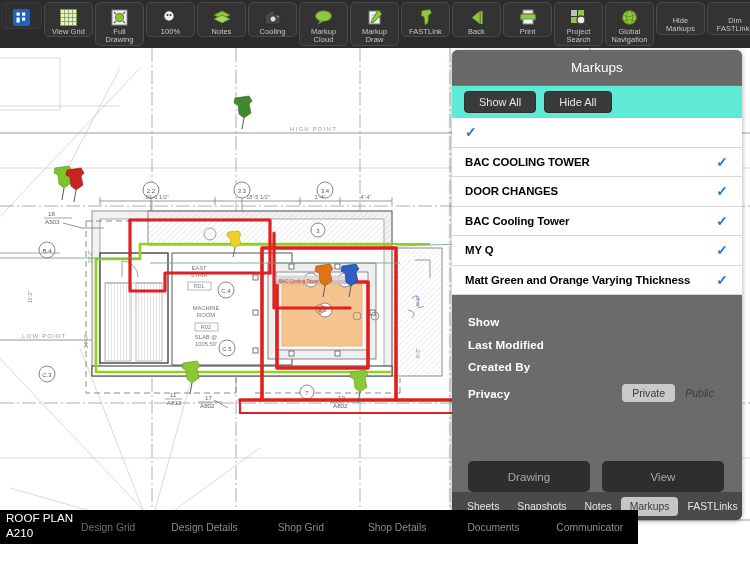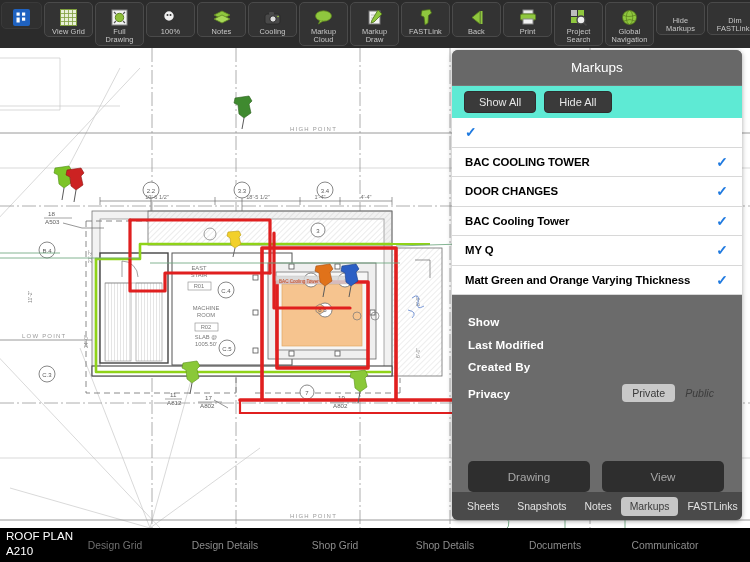--- a/index.html
+++ b/index.html
@@ -140,21 +140,21 @@
     display:flex; align-items:center; justify-content:space-around;
     padding: 0 6px;
   }
   .ptab {
     color:#e3e3e3; font-size:10.4px; padding:4px 9px; border-radius:4px; cursor:pointer;
   }
   .ptab.active { background:#c6c6c6; color:#3b3b3b; }
 
   
   .bottombar {
-    position:absolute; left:0; bottom:0; width:750px; height:34px;
+    position:absolute; left:0; bottom:18px; width:638px; height:34px;
     background:#000; z-index:50;text-decoration:underline;
   }
   .sheetinfo {
     position:absolute; left:6px; top:0px; color:#fff;
     font-size:11.6px; line-height:15px;
   }
   .sheetinfo .sub { font-size:11.6px; }
   .bottomnav {
     position:absolute; left:60px; top:0; right:0; height:34px;
     display:flex; align-items:center;

